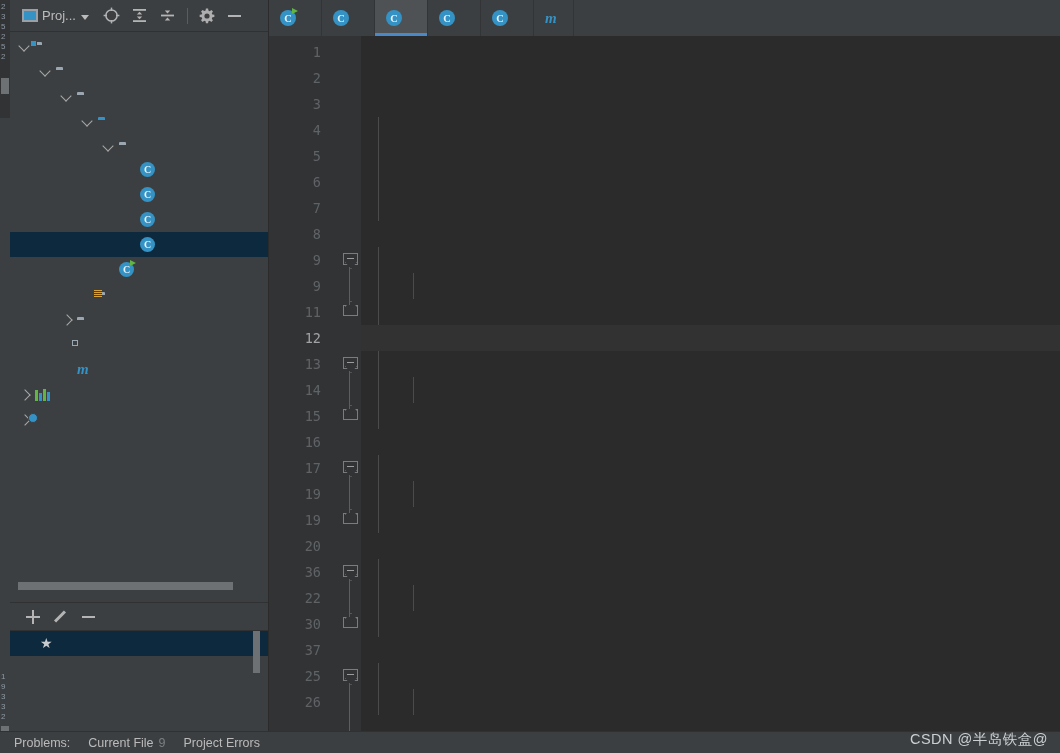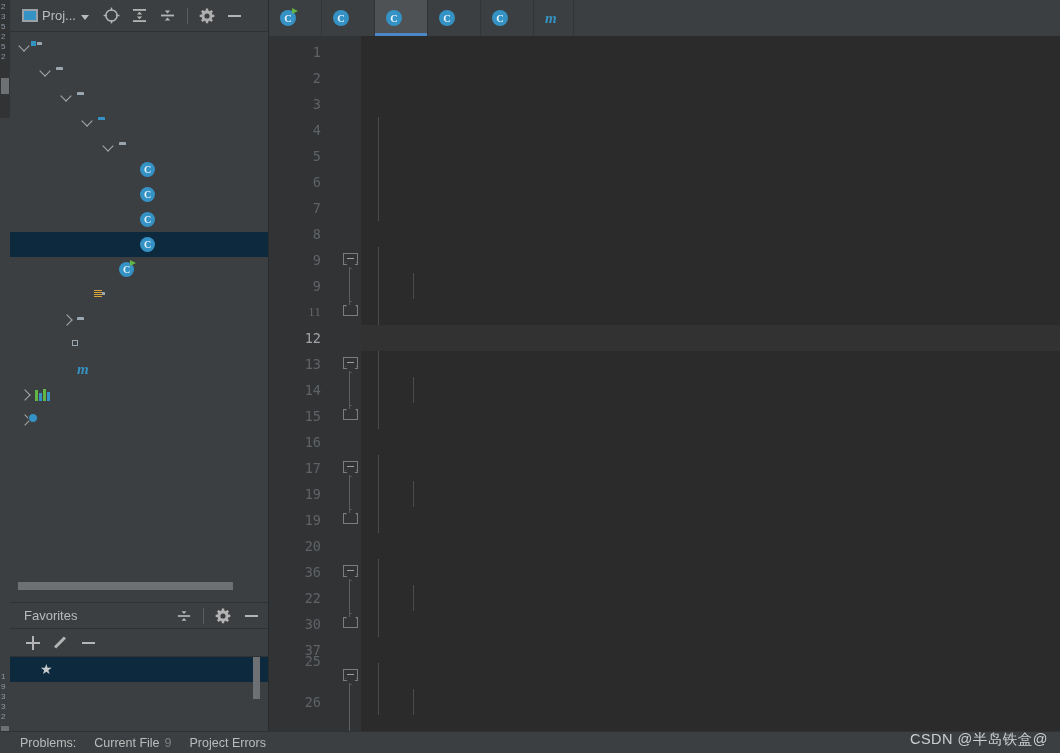--- a/index.html
+++ b/index.html
@@ -357,21 +357,20 @@
   .pln { color: #a9b7c6; }
 
   
   .statusbar {
     position: absolute; left: 0; bottom: 0;
     width: 1060px; height: 22px;
     background: #3c3f41;
     display: flex; align-items: center;
     border-top: 1px solid #2f3133;
     box-sizing: border-box;
-    padding-left: 6px;
   }
   .sb-item {
     font-size: 12.5px; color: #bbbbbb;
     margin-right: 18px; cursor: default;
     display: flex; align-items: center; gap: 5px;
   }
   .sb-item:first-child { margin-left: 14px; }
   .sb-count { color: #7a7f82; }
   .watermark {
     position: absolute; right: 12px; bottom: 4px;
@@ -590,40 +589,20 @@
             <span class="ico"><span class="scratch-ico"></span></span>
             <span class="tname"></span>
           </div>
         </div>
       <div class="tree-hscroll-track">
         <div class="tree-hscroll"></div>
       </div>
     </div>
 
     <div class="fav-panel">
-      <div class="fav-head">
-        <span class="fav-title">Favorites</span>
-        <div class="icon-btn">
-          <svg width="16" height="16" viewBox="0 0 17 17">
-            <rect x="2" y="7.6" width="13" height="1.8" fill="#b4b4b4"></rect>
-            <polygon points="8.5,6.4 11.2,3.4 5.8,3.4" fill="#b4b4b4"></polygon>
-            <polygon points="8.5,10.6 11.2,13.6 5.8,13.6" fill="#b4b4b4"></polygon>
-          </svg>
-        </div>
-        <span class="tb-sep"></span>
-        <div class="icon-btn">
-          <svg width="16" height="16" viewBox="0 0 16 16">
-            <path fill="#b4b4b4" d="M6.9 0.6h2.2l.3 2 1.3.55 1.7-1.15 1.55 1.55-1.15 1.7.55 1.3 2 .3v2.2l-2 .3-.55 1.3 1.15 1.7-1.55 1.55-1.7-1.15-1.3.55-.3 2H6.9l-.3-2-1.3-.55-1.7 1.15L2.05 12.3l1.15-1.7-.55-1.3-2-.3V6.8l2-.3.55-1.3L2.05 3.5 3.6 1.95l1.7 1.15 1.3-.55z"></path>
-            <circle cx="8" cy="8" r="2.6" fill="#3c3f41"></circle>
-          </svg>
-        </div>
-        <div class="icon-btn">
-          <span class="minus-ico"></span>
-        </div>
-      </div>
 
       <div class="fav-actions">
         <span class="plus-ico"></span>
         <span class="pencil-ico"></span>
         <span class="minus-ico" style="margin-left:4px;"></span>
       </div>
 
       <div class="fav-list">
         <div id="fav-rows">
             <div class="trow sel">
@@ -724,35 +703,35 @@
         <div class="ln" style="top: 3px;">1</div>
         <div class="ln" style="top: 29px;">2</div>
         <div class="ln" style="top: 55px;">3</div>
         <div class="ln" style="top: 81px;">4</div>
         <div class="ln" style="top: 107px;">5</div>
         <div class="ln" style="top: 133px;">6</div>
         <div class="ln" style="top: 159px;">7</div>
         <div class="ln" style="top: 185px;">8</div>
         <div class="ln" style="top: 211px;">9</div>
         <div class="ln" style="top: 237px;">9</div>
-        <div class="ln" style="top: 263px; font-family: Liberation Serif, serif;">11</div>
+        <div class="ln" style="top: 263px;">11</div>
         <div class="ln cur" style="top: 289px;">12</div>
         <div class="ln" style="top: 315px;">13</div>
         <div class="ln" style="top: 341px;">14</div>
         <div class="ln" style="top: 367px;">15</div>
         <div class="ln" style="top: 393px;">16</div>
         <div class="ln" style="top: 419px;">17</div>
         <div class="ln" style="top: 445px;">19</div>
         <div class="ln" style="top: 471px;">19</div>
         <div class="ln" style="top: 497px;">20</div>
         <div class="ln" style="top: 523px;">36</div>
         <div class="ln" style="top: 549px;">22</div>
         <div class="ln" style="top: 575px;">30</div>
         <div class="ln" style="top: 601px;">37</div>
-        <div class="ln" style="top: 612px;">25</div>
+        <div class="ln" style="top: 627px;">25</div>
         <div class="ln" style="top: 653px;">26</div>
       </div>
     <div id="fold-markers">
         <div class="fold-marker" style="left: 74px; top: 217px;">
           <span class="fm-box"></span>
           <span class="fm-tip"></span>
           <span class="fm-minus"></span>
         </div>
         <div class="fold-marker endbrace" style="left: 74px; top: 269px;">
           <span class="fm-box"></span>

